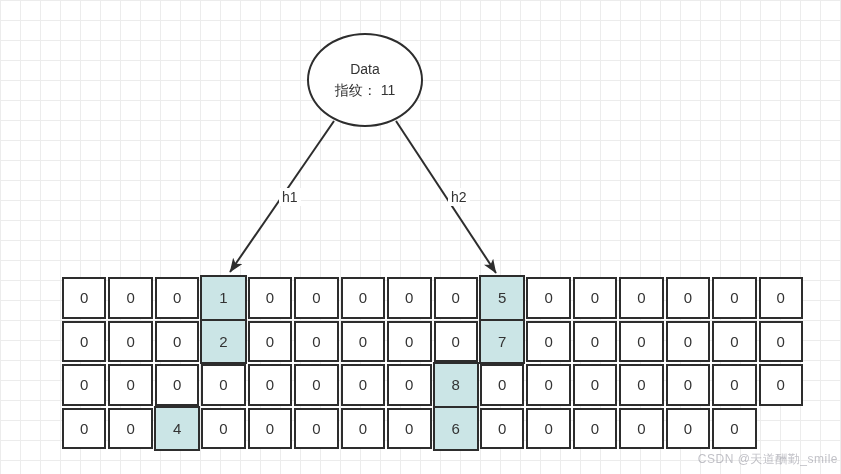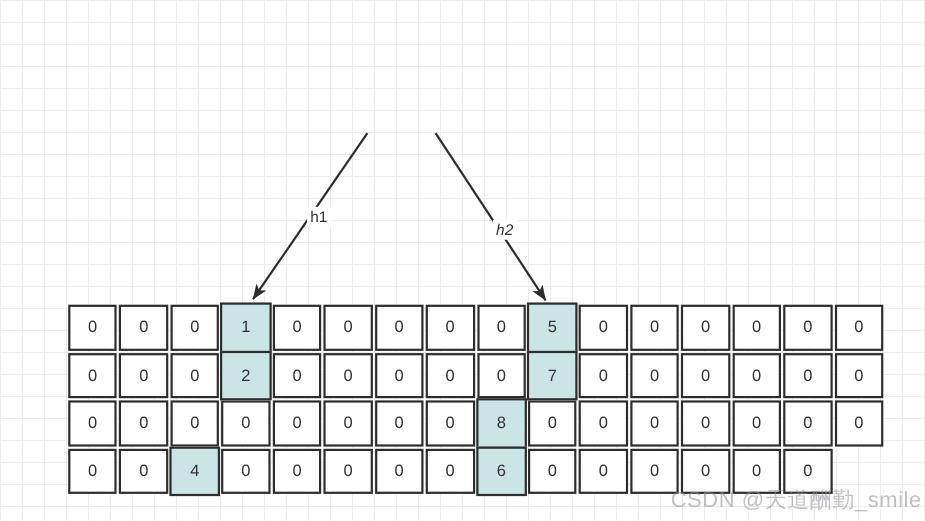--- a/index.html
+++ b/index.html
@@ -46,21 +46,21 @@
   }
   .edge-label {
     position: absolute;
     background: #ffffff;
     color: #333333;
     font-size: 14px;
     padding: 0 3px;
     line-height: 18px;
   }
   .edge-label.h1 { left: 279px; top: 188px; text-align: center; }
-  .edge-label.h2 { left: 448px; top: 200px; font-style: italic; }
+  .edge-label.h2 { left: 448px; top: 188px; }
   .bucket-table {
     position: absolute;
     left: 62px;
     top: 277px;
     width: 741px;
     height: 172px;
     display: grid;
     grid-template-columns: repeat(16, 1fr);
     grid-template-rows: repeat(4, 1fr);
     column-gap: 2px;
@@ -80,21 +80,21 @@
   .cell.hl {
     background: #cbe5e6;
     position: relative;
     z-index: 1;
     margin: -2px -1px;
   }
   .watermark {
     position: absolute;
     right: 3px;
     bottom: 6px;
-    font-size: 20px;
+    font-size: 12px;
     color: #8f8f9a;
     opacity: 0.55;
     letter-spacing: 0.5px;
     white-space: nowrap;
     z-index: 2;
   }
 </style>
 </head>
 <body>
 
@@ -103,20 +103,24 @@
   <svg class="edges-layer" viewBox="0 0 841 474">
     <defs>
       <marker id="arrowhead" markerWidth="15" markerHeight="12" refX="13.5" refY="5.5" orient="auto" markerUnits="userSpaceOnUse">
         <path d="M0,0 L14,5.5 L0,11 L3.5,5.5 Z" fill="#2d2d2d"></path>
       </marker>
     </defs>
     <line x1="334" y1="121" x2="230" y2="272" stroke="#2d2d2d" stroke-width="2" marker-end="url(#arrowhead)"></line>
     <line x1="396" y1="121" x2="496" y2="273" stroke="#2d2d2d" stroke-width="2" marker-end="url(#arrowhead)"></line>
   </svg>
 
+  <div class="node">
+    <div>Data</div>
+    <div>指纹： 11</div>
+  </div>
 
   <span class="edge-label h1">h1</span>
   <span class="edge-label h2">h2</span>
 
   <div class="bucket-table" id="bucket-table">
       <div class="cell">0</div>
       <div class="cell">0</div>
       <div class="cell">0</div>
       <div class="cell hl">1</div>
       <div class="cell">0</div>

